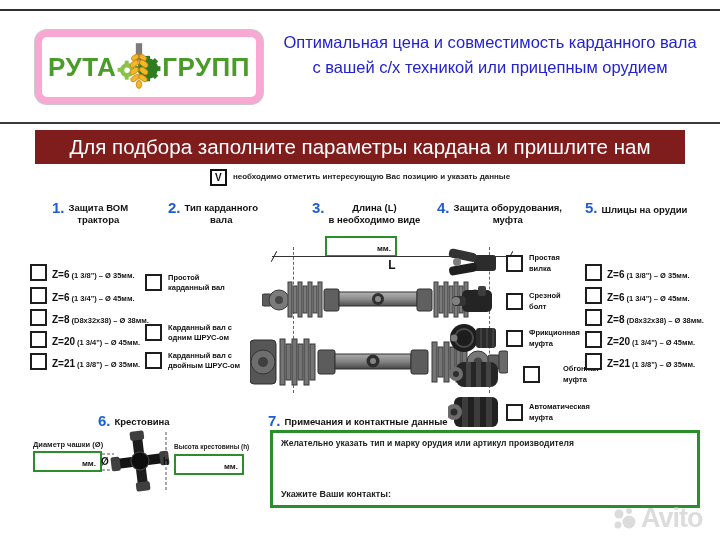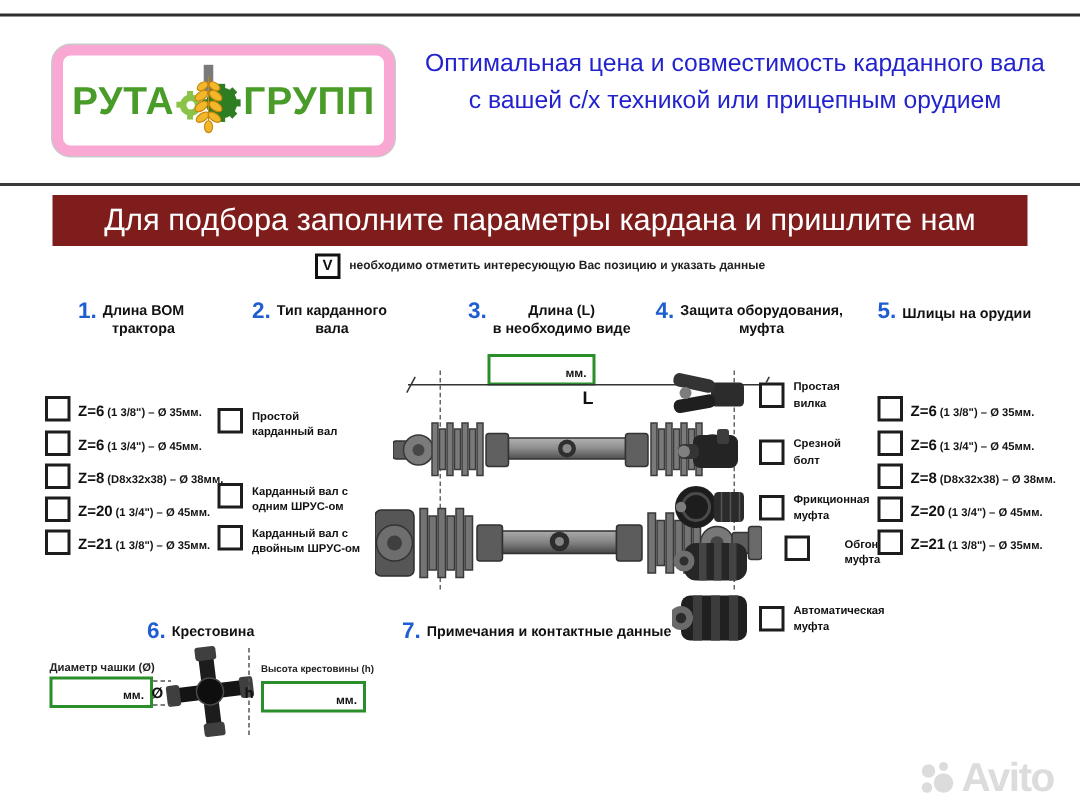--- a/index.html
+++ b/index.html
@@ -24,21 +24,21 @@
   .note-text{font-size:8px;font-weight:bold;color:#222;padding-top:3px;}
   
   .sec-head{position:absolute;display:flex;gap:4px;}
   .sec-head .num{color:#1e5ed0;font-weight:bold;font-size:15px;line-height:1;}
   .sec-head .ttl{font-size:9.5px;font-weight:bold;text-align:center;line-height:1.3;padding-top:2px;}
   
   .cb{width:13px;height:13px;border:2px solid #1d1d1d;background:#fff;flex:none;cursor:pointer;}
   .spline-row{position:absolute;display:flex;align-items:center;gap:5px;height:17px;}
   .spline-row .z{font-size:10px;font-weight:bold;}
   .spline-row .rest{font-size:7.5px;font-weight:bold;color:#141414;margin-left:2px;}
-  .opt-row{position:absolute;display:flex;align-items:flex-start;gap:6px;}
+  .opt-row{position:absolute;display:flex;align-items:center;gap:6px;}
   .opt-row .lbl{font-size:7.5px;font-weight:bold;line-height:1.35;padding-top:1px;}
   
   .gbox{position:absolute;border:2.5px solid #2a8f2a;background:#fff;box-sizing:content-box;
         display:flex;align-items:flex-end;justify-content:flex-end;padding:2px 4px;
         font-size:8px;font-weight:bold;cursor:text;}
   
   .dimline{position:absolute;border-top:1.5px solid #333;}
   .tick{position:absolute;width:12px;border-top:1.5px solid #333;transform:rotate(-62deg);}
   .dash-v{position:absolute;border-left:1px dashed #666;}
   .dimL{position:absolute;font-weight:bold;font-size:12px;text-align:center;}
@@ -108,21 +108,21 @@
   <div class="banner">Для подбора заполните параметры кардана и пришлите нам</div>
 
   <div class="note">
     <span class="note-box">V</span>
     <span class="note-text">необходимо отметить интересующую Вас позицию и указать данные</span>
   </div>
 
   <div class="sec-head" style="left:52px;top:200px;">
     <span class="num">1.</span>
     <span class="ttl">
-        <div>Длина ВОМ</div>
+        <div>Защита ВОМ</div>
         <div>трактора</div>
       </span>
   </div>
   <div class="sec-head" style="left:168px;top:200px;">
     <span class="num">2.</span>
     <span class="ttl">
         <div>Тип карданного</div>
         <div>вала</div>
       </span>
   </div>
@@ -401,20 +401,24 @@
 
   <div class="small-lab" style="left:174px;top:443px;font-size:6.5px;">Высота крестовины (h)</div>
   <div class="gbox" style="left:174px;top:454px;width:58px;height:13px;">
     <span>мм.</span>
   </div>
 
   <div class="sec-head" style="left:268px;top:413px;">
     <span class="num">7.</span>
     <span class="ttl" style="padding-top:3px;">Примечания и контактные данные</span>
   </div>
+  <div class="big-gbox" style="left:270px;top:430px;width:424px;height:72px;">
+    <div class="hint">Желательно указать тип и марку орудия или артикул производителя</div>
+    <div class="contacts">Укажите Ваши контакты:</div>
+  </div>
 
   <div class="wm">
     <svg width="26" height="26" viewBox="0 0 26 26">
       <g fill="#c6c6c6">
         <circle cx="7" cy="8" r="4.5"></circle>
         <circle cx="17" cy="5" r="3"></circle>
         <circle cx="6" cy="19" r="3.5"></circle>
         <circle cx="17" cy="16" r="6.5"></circle>
       </g>
     </svg>

